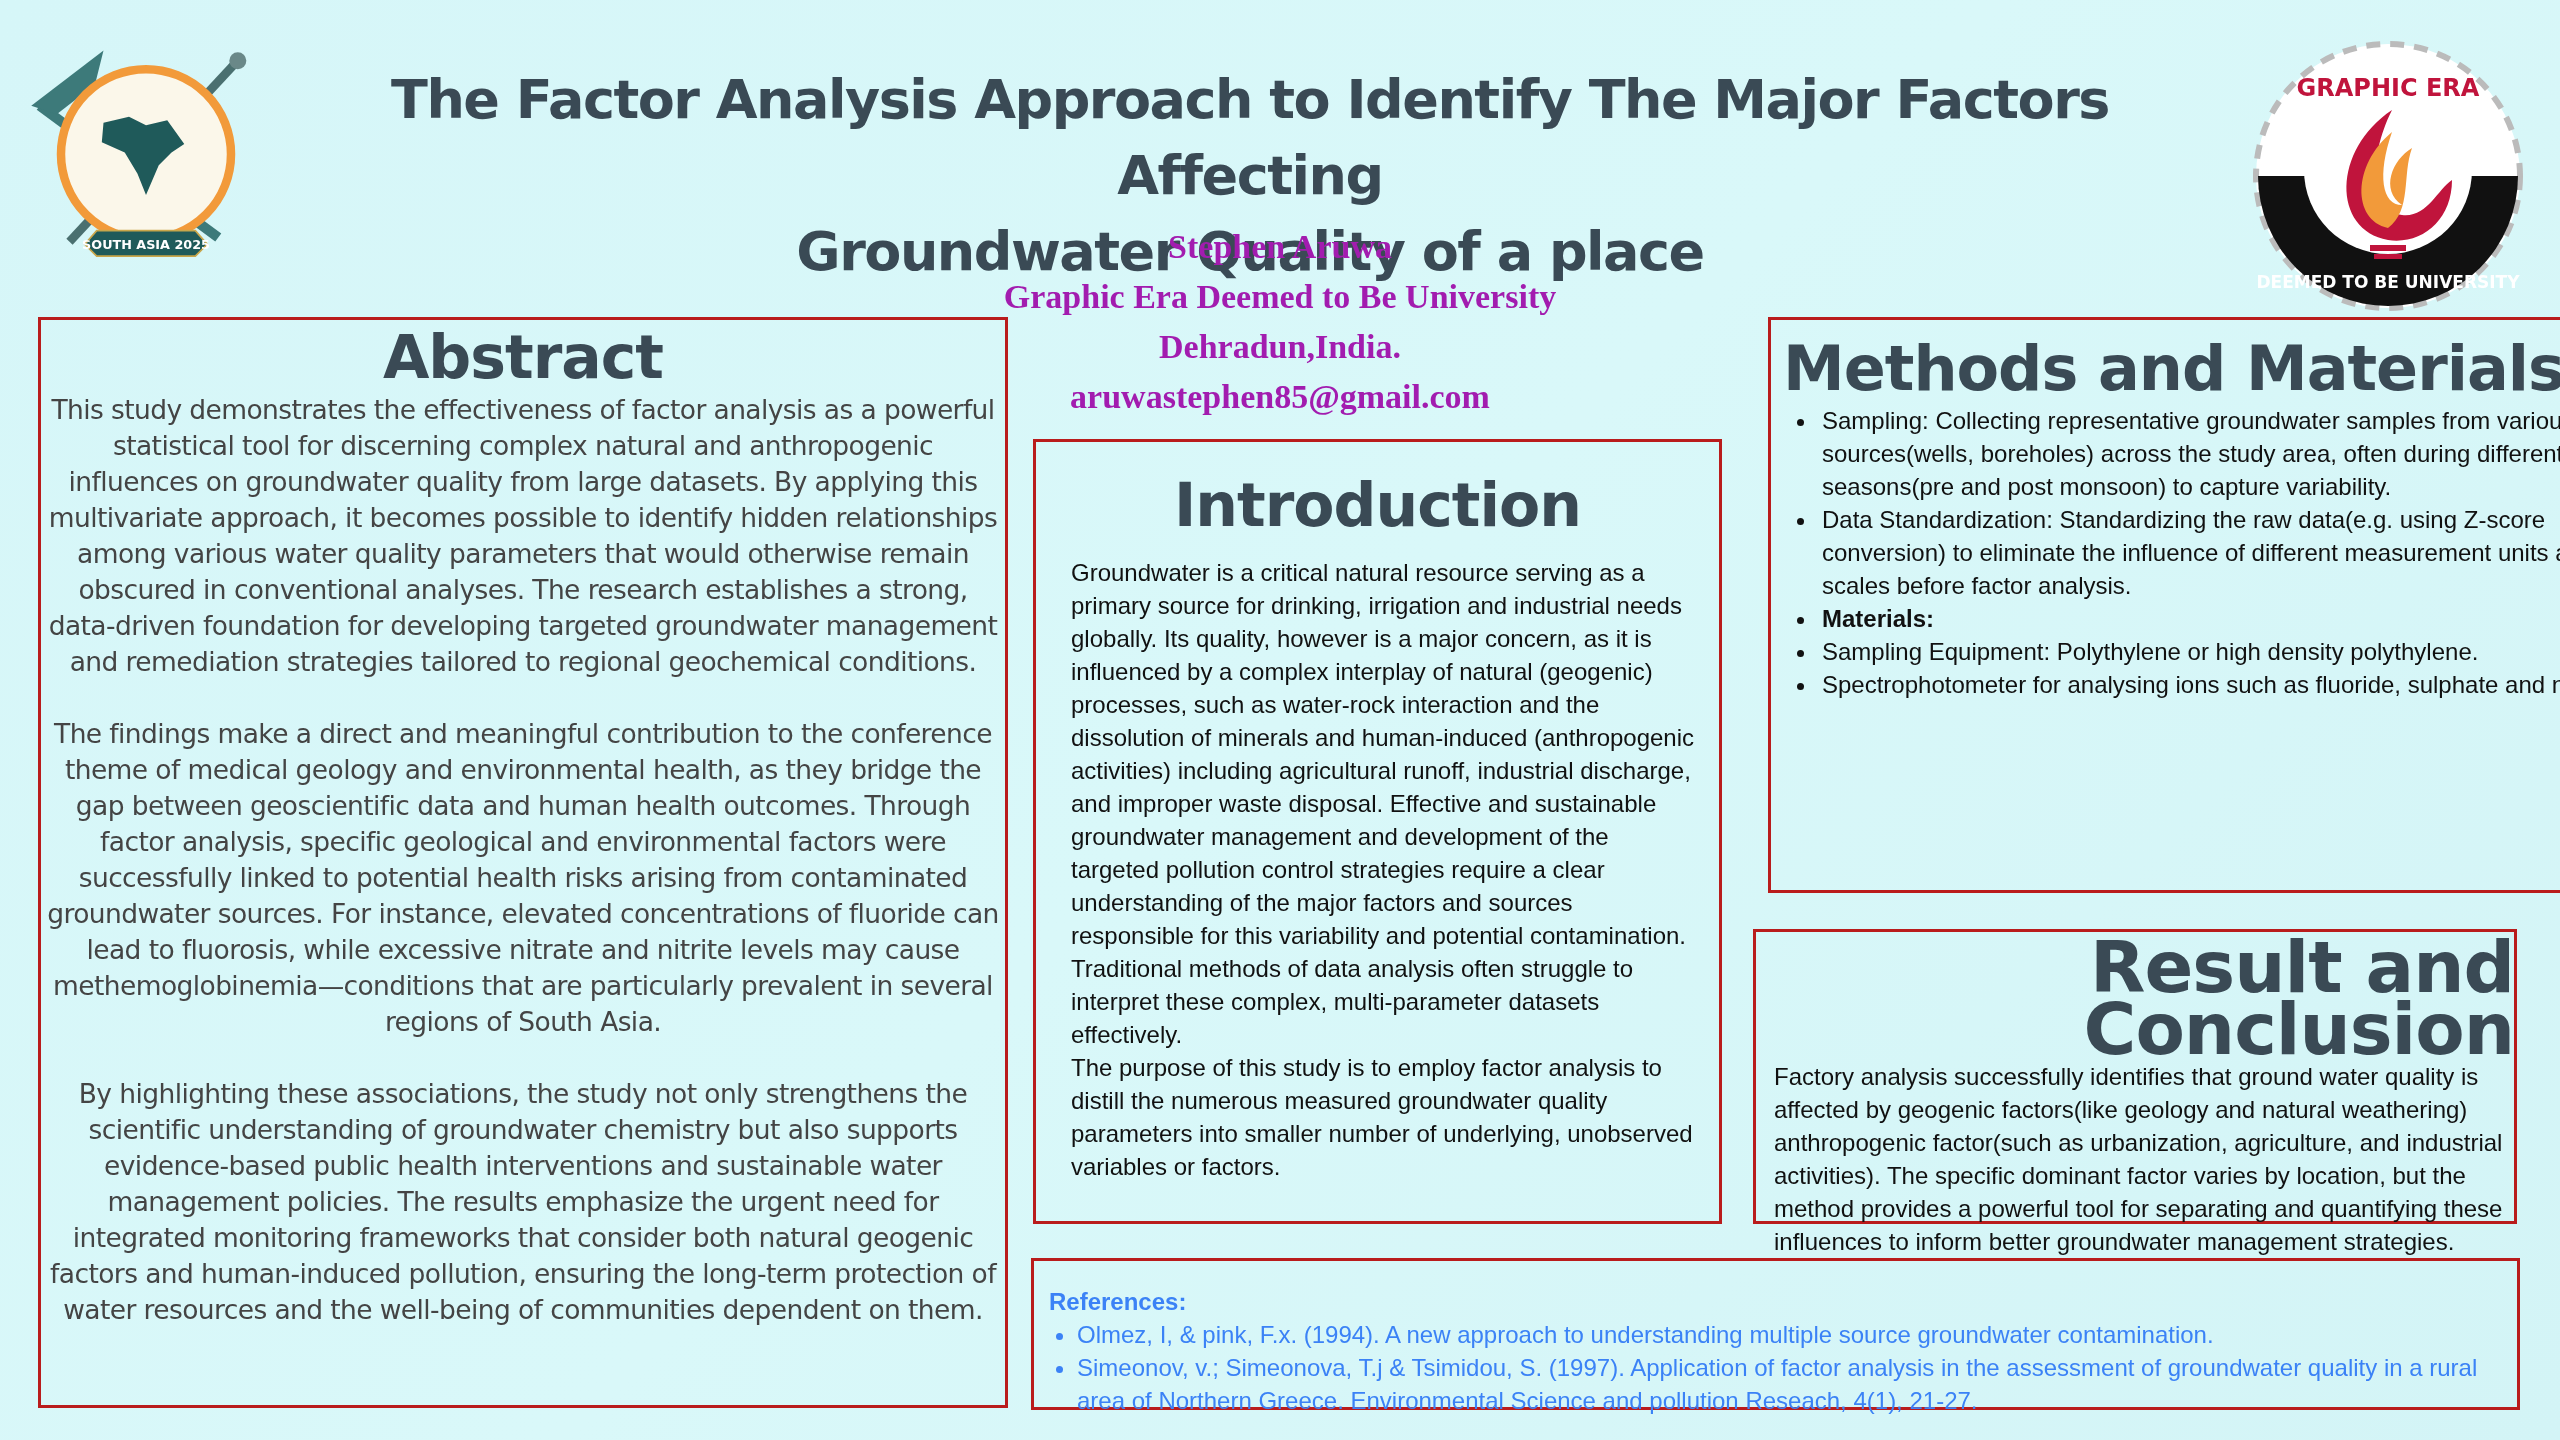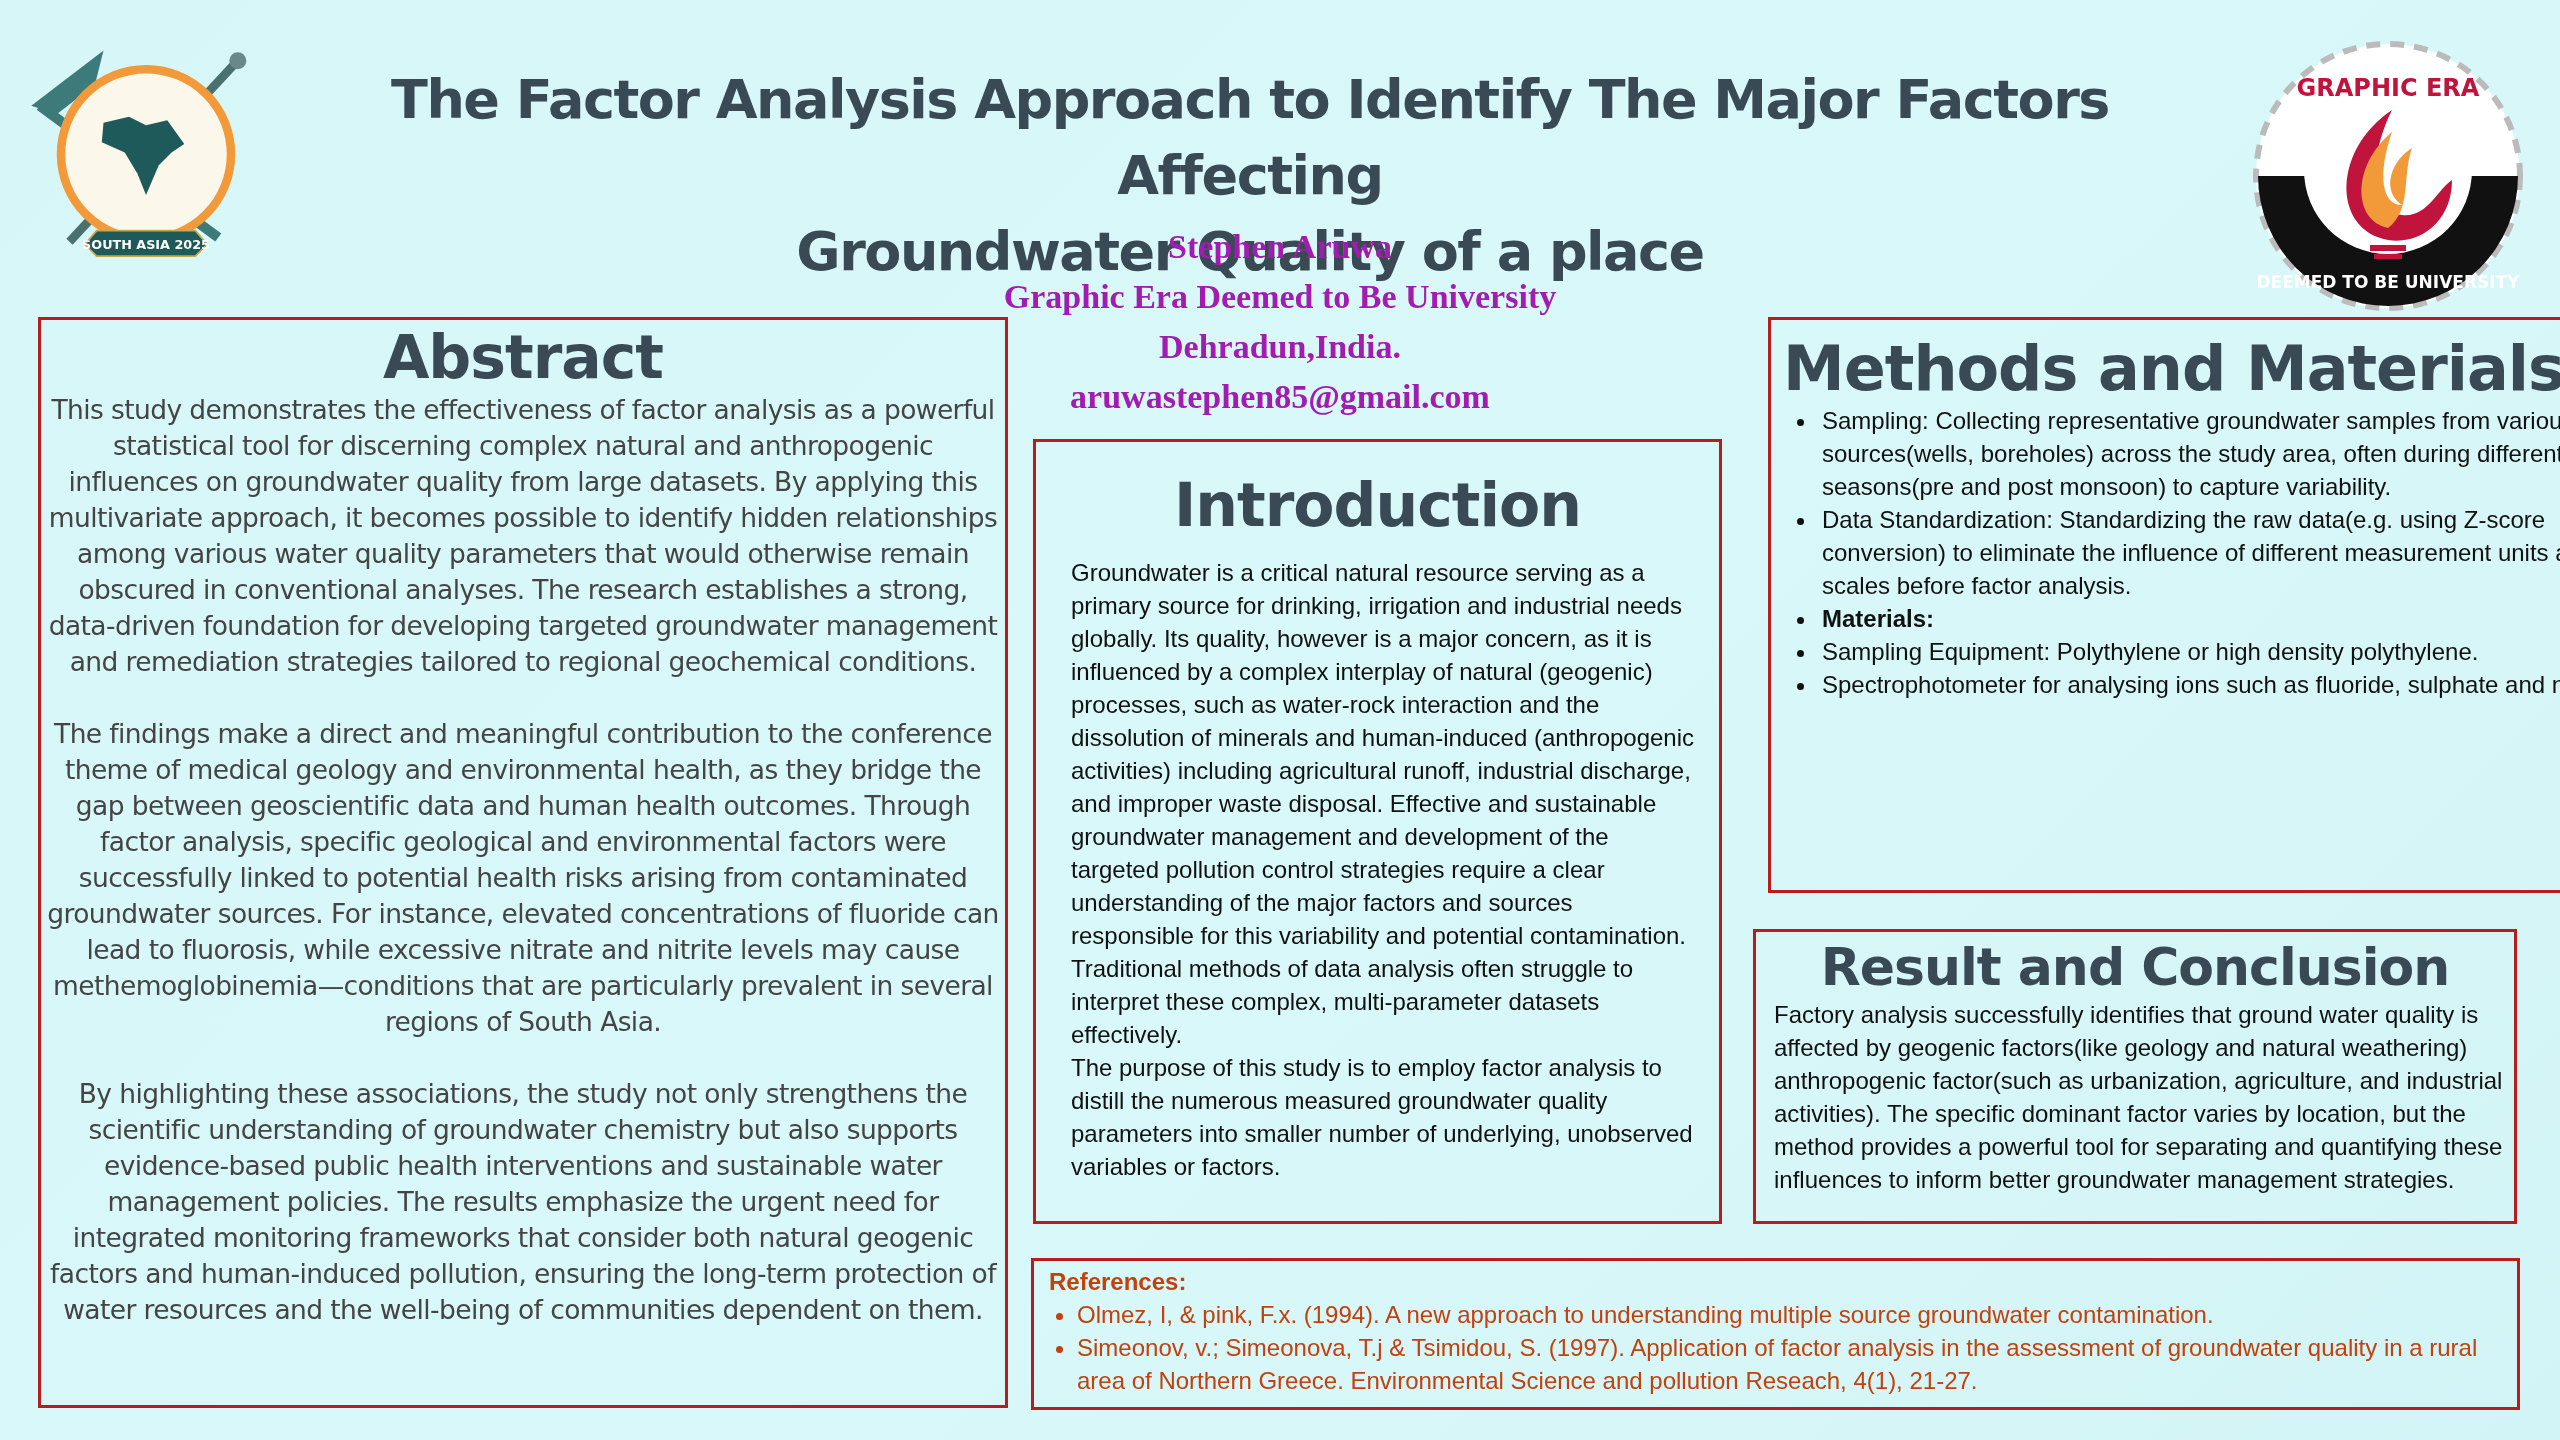--- a/index.html
+++ b/index.html
@@ -38,24 +38,24 @@
     font-family:"Liberation Sans", sans-serif; color:#111; font-size:24px; line-height:33px;
     padding:0 20px 0 35px; margin-top:16px;
   }
   .intro-text p { margin:0; }
   .methods-box { left:1768px; top:317px; width:905px; height:576px; }
   .methods-box .sec-h { font-size:62px; line-height:70px; margin-top:14px; text-align:left; padding-left:12px; }
   .methods-text { font-family:"Liberation Sans", sans-serif; color:#111; font-size:24px; line-height:33px; padding-left:17px; }
   .methods-text ul { margin:0; padding-left:30px; }
   .methods-text li { padding-left:4px; padding-right:40px; }
   .result-box { left:1753px; top:929px; width:764px; height:295px; }
-  .result-box .sec-h { font-size:52px; line-height:62px; margin-top:4px; }
+  .result-box .sec-h { font-size:72px; line-height:62px; margin-top:4px;text-align:right; }
   .result-text { font-family:"Liberation Sans", sans-serif; color:#111; font-size:24px; line-height:33px; padding:0 10px 0 18px; }
   .refs-box { left:1031px; top:1258px; width:1489px; height:152px; }
-  .refs-text { font-family:"Liberation Sans", sans-serif; color:#c2410c; font-size:24px; line-height:33px; padding:4px 20px 0 15px; }
+  .refs-text { font-family:"Liberation Sans", sans-serif; color:#3b82f6; font-size:24px; line-height:33px; padding:4px 20px 0 15px;margin-top:20px; }
   .refs-text ul { margin:0; padding-left:28px; }
   .refs-head { font-weight:bold; }
   .logo-left { left:16px; top:25px; width:260px; height:255px; }
   .logo-right { left:2252px; top:40px; width:272px; height:272px; }
 </style>
 </head>
 <body>
 
 <div class="abs logo-left">
   <svg width="260" height="255" viewBox="0 0 300 300">

